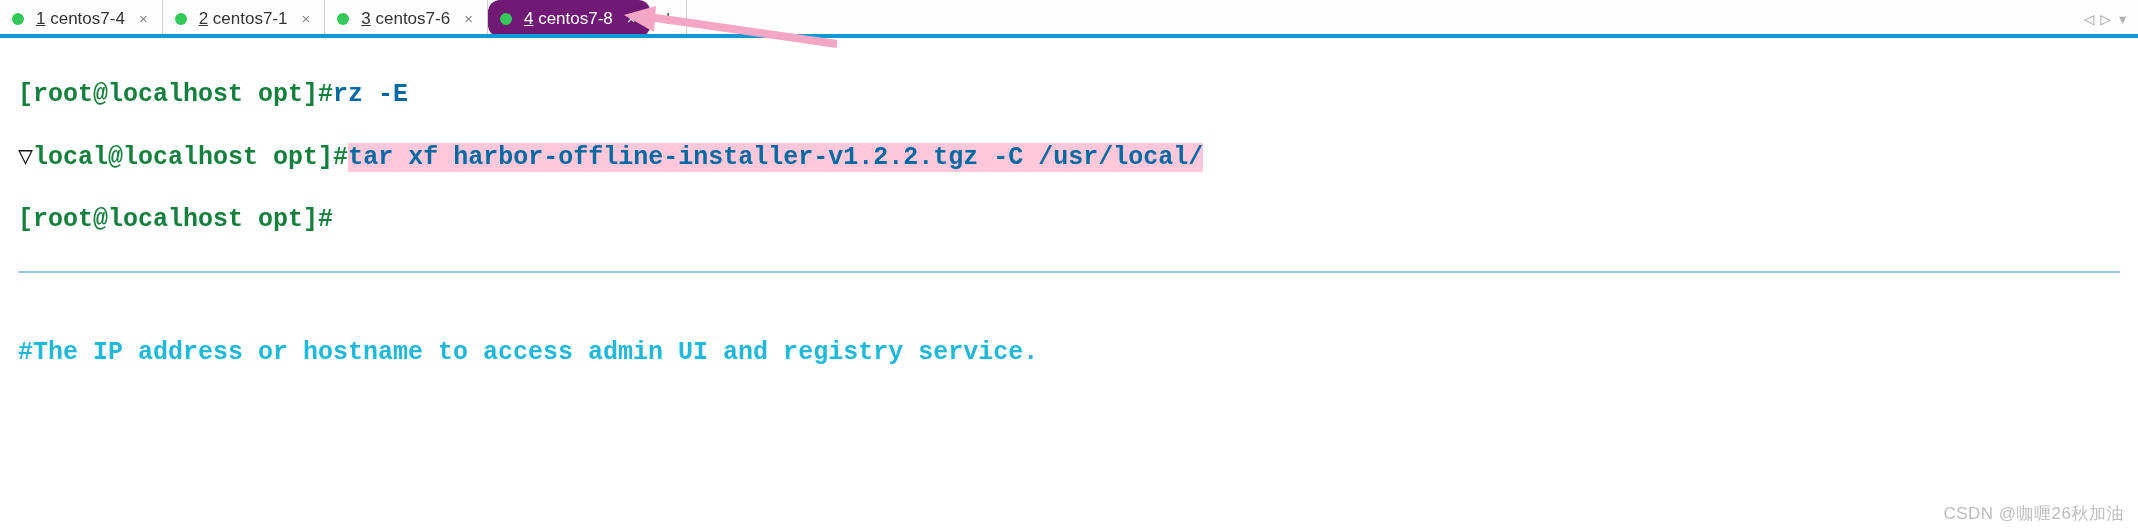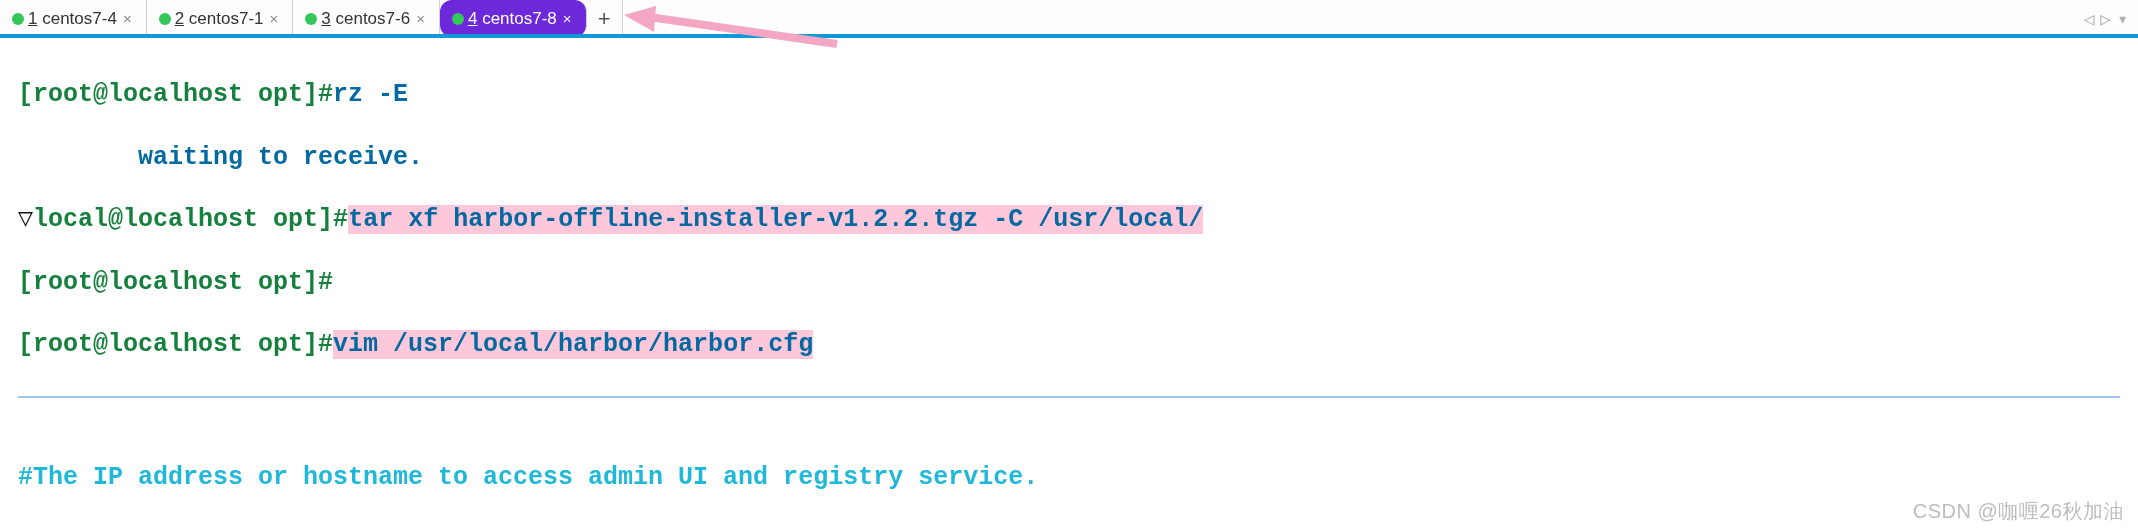--- a/index.html
+++ b/index.html
@@ -22,24 +22,24 @@
   .tab {
     display: flex;
     align-items: center;
     padding: 0 14px 0 12px;
     border-right: 1px solid #d0d0d0;
     font-family: "Segoe UI", Tahoma, sans-serif;
     font-size: 17px;
     color: #333;
     background: #fdfdfd;
     cursor: pointer;
-    gap: 4px;
+    gap: 12px;
   }
   .tab.active {
-    background: #6d28d9;
+    background: #701a75;
     color: #fff;
     border-radius: 12px;
   }
   .dot {
     width: 12px; height: 12px; border-radius: 50%;
     background: #34c759;
     display: inline-block;
   }
   .tab .label u { text-decoration: underline; }
   .tab .label { white-space: pre; }
@@ -85,21 +85,21 @@
   .cyan { color: #1fb8d9; font-weight: 700; }
   .plain { color: #0369a1; font-weight: 600; }
   .hr-blue {
     border: none;
     height: 2px;
     background: linear-gradient(#9cc9f2,#9cc9f2);
     margin: 4px 0 2px 0;
   }
   .watermark {
     position:absolute; right:14px; bottom:6px;
-    color:#bdbdbd; font-family:"Segoe UI",sans-serif; font-size:20px;
+    color:#bdbdbd; font-family:"Segoe UI",sans-serif; font-size:17px;
     letter-spacing:0.5px;
   }
 </style>
 </head>
 <body>
 
 <div class="tabbar">
   <div class="tab">
     <span class="dot"></span>
     <span class="label"><u>1</u> <span>centos7-4</span></span>
@@ -130,24 +130,22 @@
   <div class="active-underline"></div>
 </div>
 
 <svg class="arrow-annot" width="220" height="48">
   <polyline points="215,38 20,10" stroke="#f4a7c4" stroke-width="8" fill="none"></polyline>
   <polygon points="2,9 34,0 32,26" fill="#f4a7c4"></polygon>
 </svg>
 
 <div class="term">
 <div><span class="prompt">[root@localhost opt]#</span><span class="plain">rz -E</span></div>
-<div class="plain">	waiting to receive.</div>
 <div><span class="tri">▽</span><span class="prompt">local@localhost opt]#</span><span class="plain hl-pink">tar xf harbor-offline-installer-v1.2.2.tgz -C /usr/local/</span></div>
 <div><span class="prompt">[root@localhost opt]#</span></div>
-<div><span class="prompt">[root@localhost opt]#</span><span class="plain hl-pink">vim /usr/local/harbor/harbor.cfg</span></div>
 <hr class="hr-blue">
 <div class="cyan"></div>
 <div class="cyan">#The IP address or hostname to access admin UI and registry service.</div>
 
 
 </div>
 
 <div class="watermark">CSDN @咖喱26秋加油</div>
 
 </body></html>

